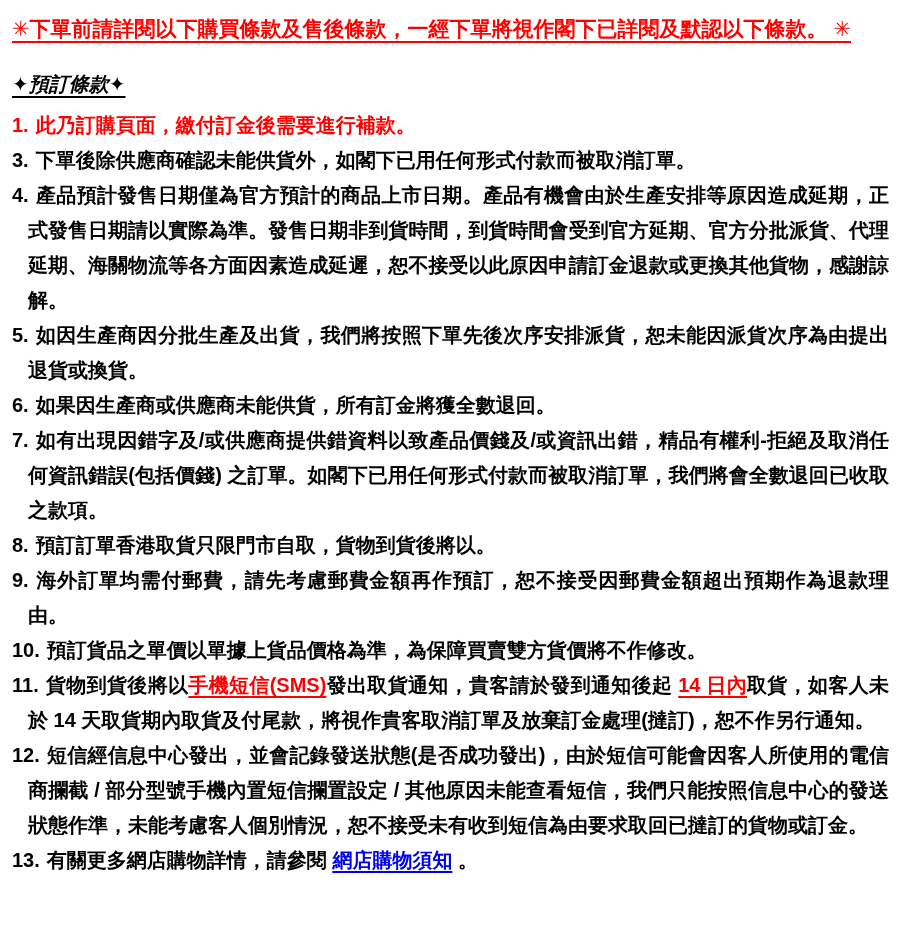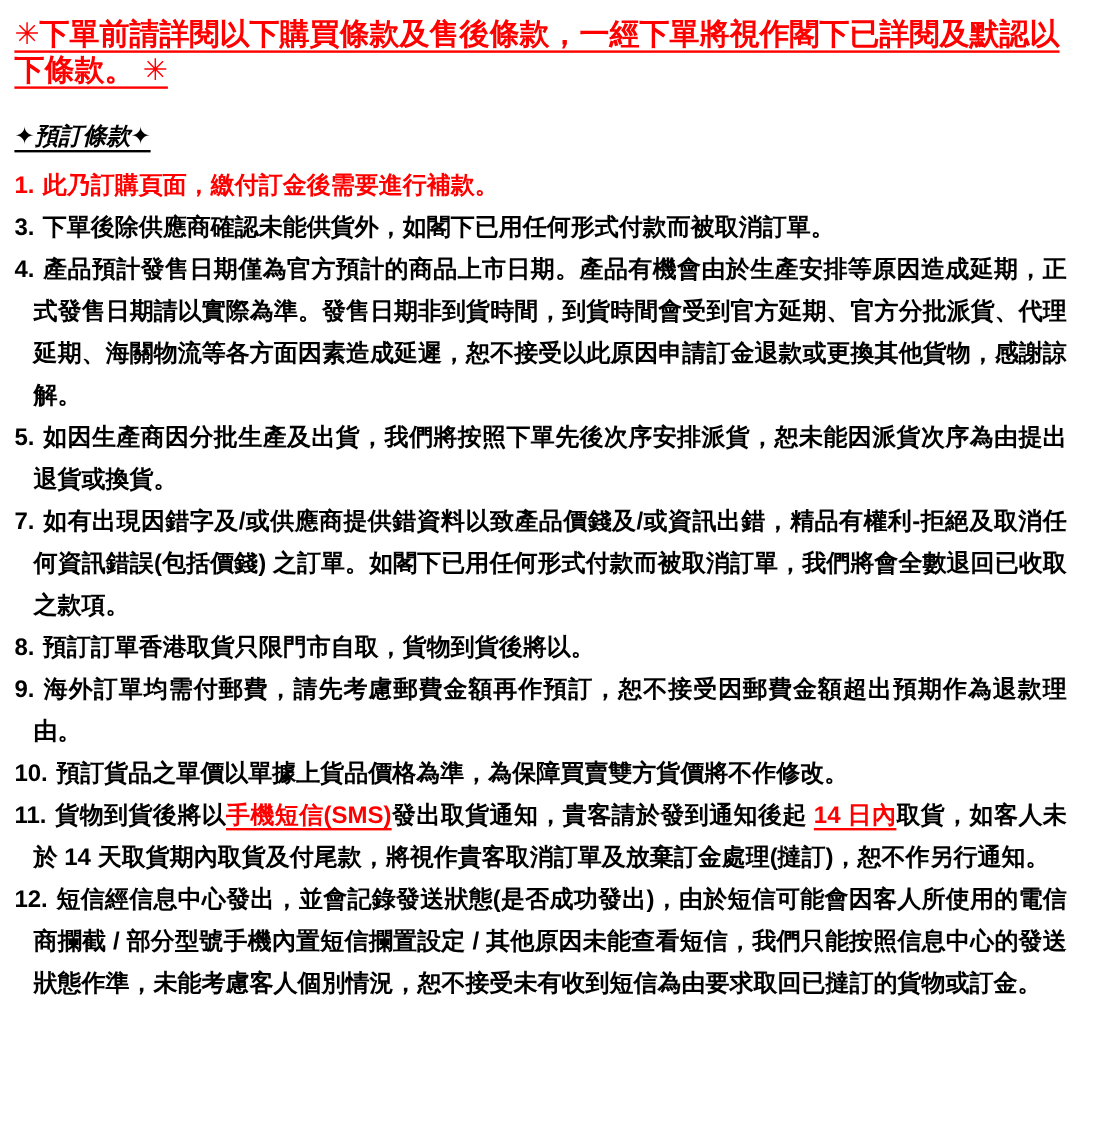--- a/index.html
+++ b/index.html
@@ -14,21 +14,21 @@
     box-sizing:border-box;
     background:#ffffff;
     color:var(--black);
     font-family:"Liberation Sans","DejaVu Sans",sans-serif;
     font-weight:700;
     padding:8px 24px 0 12px;
     overflow:hidden;
   }
   .notice{
     color:var(--red);
-    font-size:25px;
+    font-size:21px;
     line-height:30px;
     margin:6px 0 0 0;
     text-decoration:underline;
     text-decoration-thickness:2px;
     text-underline-offset:5px;
   }
   .section-title{
     font-size:20px;
     line-height:28px;
     margin:26px 0 10px 0;
@@ -81,20 +81,22 @@
 
   <h2 class="section-title">
     <span>✦預訂條款✦</span>
   </h2>
 
   <ol class="terms" id="terms-list">
       <li class="red-item"><span class="num">1.</span><span>此乃訂購頁面，繳付訂金後需要進行補款。</span></li>
       <li><span class="num">3.</span><span>下單後除供應商確認未能供貨外，如閣下已用任何形式付款而被取消訂單。</span></li>
       <li><span class="num">4.</span><span>產品預計發售日期僅為官方預計的商品上市日期。產品有機會由於生產安排等原因造成延期，正式發售日期請以實際為準。發售日期非到貨時間，到貨時間會受到官方延期、官方分批派貨、代理延期、海關物流等各方面因素造成延遲，恕不接受以此原因申請訂金退款或更換其他貨物，感謝諒解。</span></li>
       <li><span class="num">5.</span><span>如因生產商因分批生產及出貨，我們將按照下單先後次序安排派貨，恕未能因派貨次序為由提出退貨或換貨。</span></li>
+      <li><span class="num">6.</span><span>如果因生產商或供應商未能供貨，所有訂金將獲全數退回。</span></li>
       <li><span class="num">7.</span><span>如有出現因錯字及/或供應商提供錯資料以致產品價錢及/或資訊出錯，精品有權利-拒絕及取消任何資訊錯誤(包括價錢) 之訂單。如閣下已用任何形式付款而被取消訂單，我們將會全數退回已收取之款項。</span></li>
       <li><span class="num">8.</span><span>預訂訂單香港取貨只限門市自取，貨物到貨後將以。</span></li>
       <li><span class="num">9.</span><span>海外訂單均需付郵費，請先考慮郵費金額再作預訂，恕不接受因郵費金額超出預期作為退款理由。</span></li>
       <li><span class="num">10.</span><span>預訂貨品之單價以單據上貨品價格為準，為保障買賣雙方貨價將不作修改。</span></li>
       <li><span class="num">11.</span><span>貨物到貨後將以</span><span class="seg-red-underline">手機短信(SMS)</span><span>發出取貨通知，貴客請於發到通知後起 </span><span class="seg-red-underline">14 日內</span><span>取貨，如客人未於 14 天取貨期內取貨及付尾款，將視作貴客取消訂單及放棄訂金處理(撻訂)，恕不作另行通知。</span></li>
       <li><span class="num">12.</span><span>短信經信息中心發出，並會記錄發送狀態(是否成功發出)，由於短信可能會因客人所使用的電信商攔截 / 部分型號手機內置短信攔置設定 / 其他原因未能查看短信，我們只能按照信息中心的發送狀態作準，未能考慮客人個別情況，恕不接受未有收到短信為由要求取回已撻訂的貨物或訂金。</span></li>
+      <li><span class="num">13.</span><span>有關更多網店購物詳情，請參閱 </span><a class="seg-link">網店購物須知</a><span> 。</span></li>
     </ol>
 </main>
 
 </body></html>

